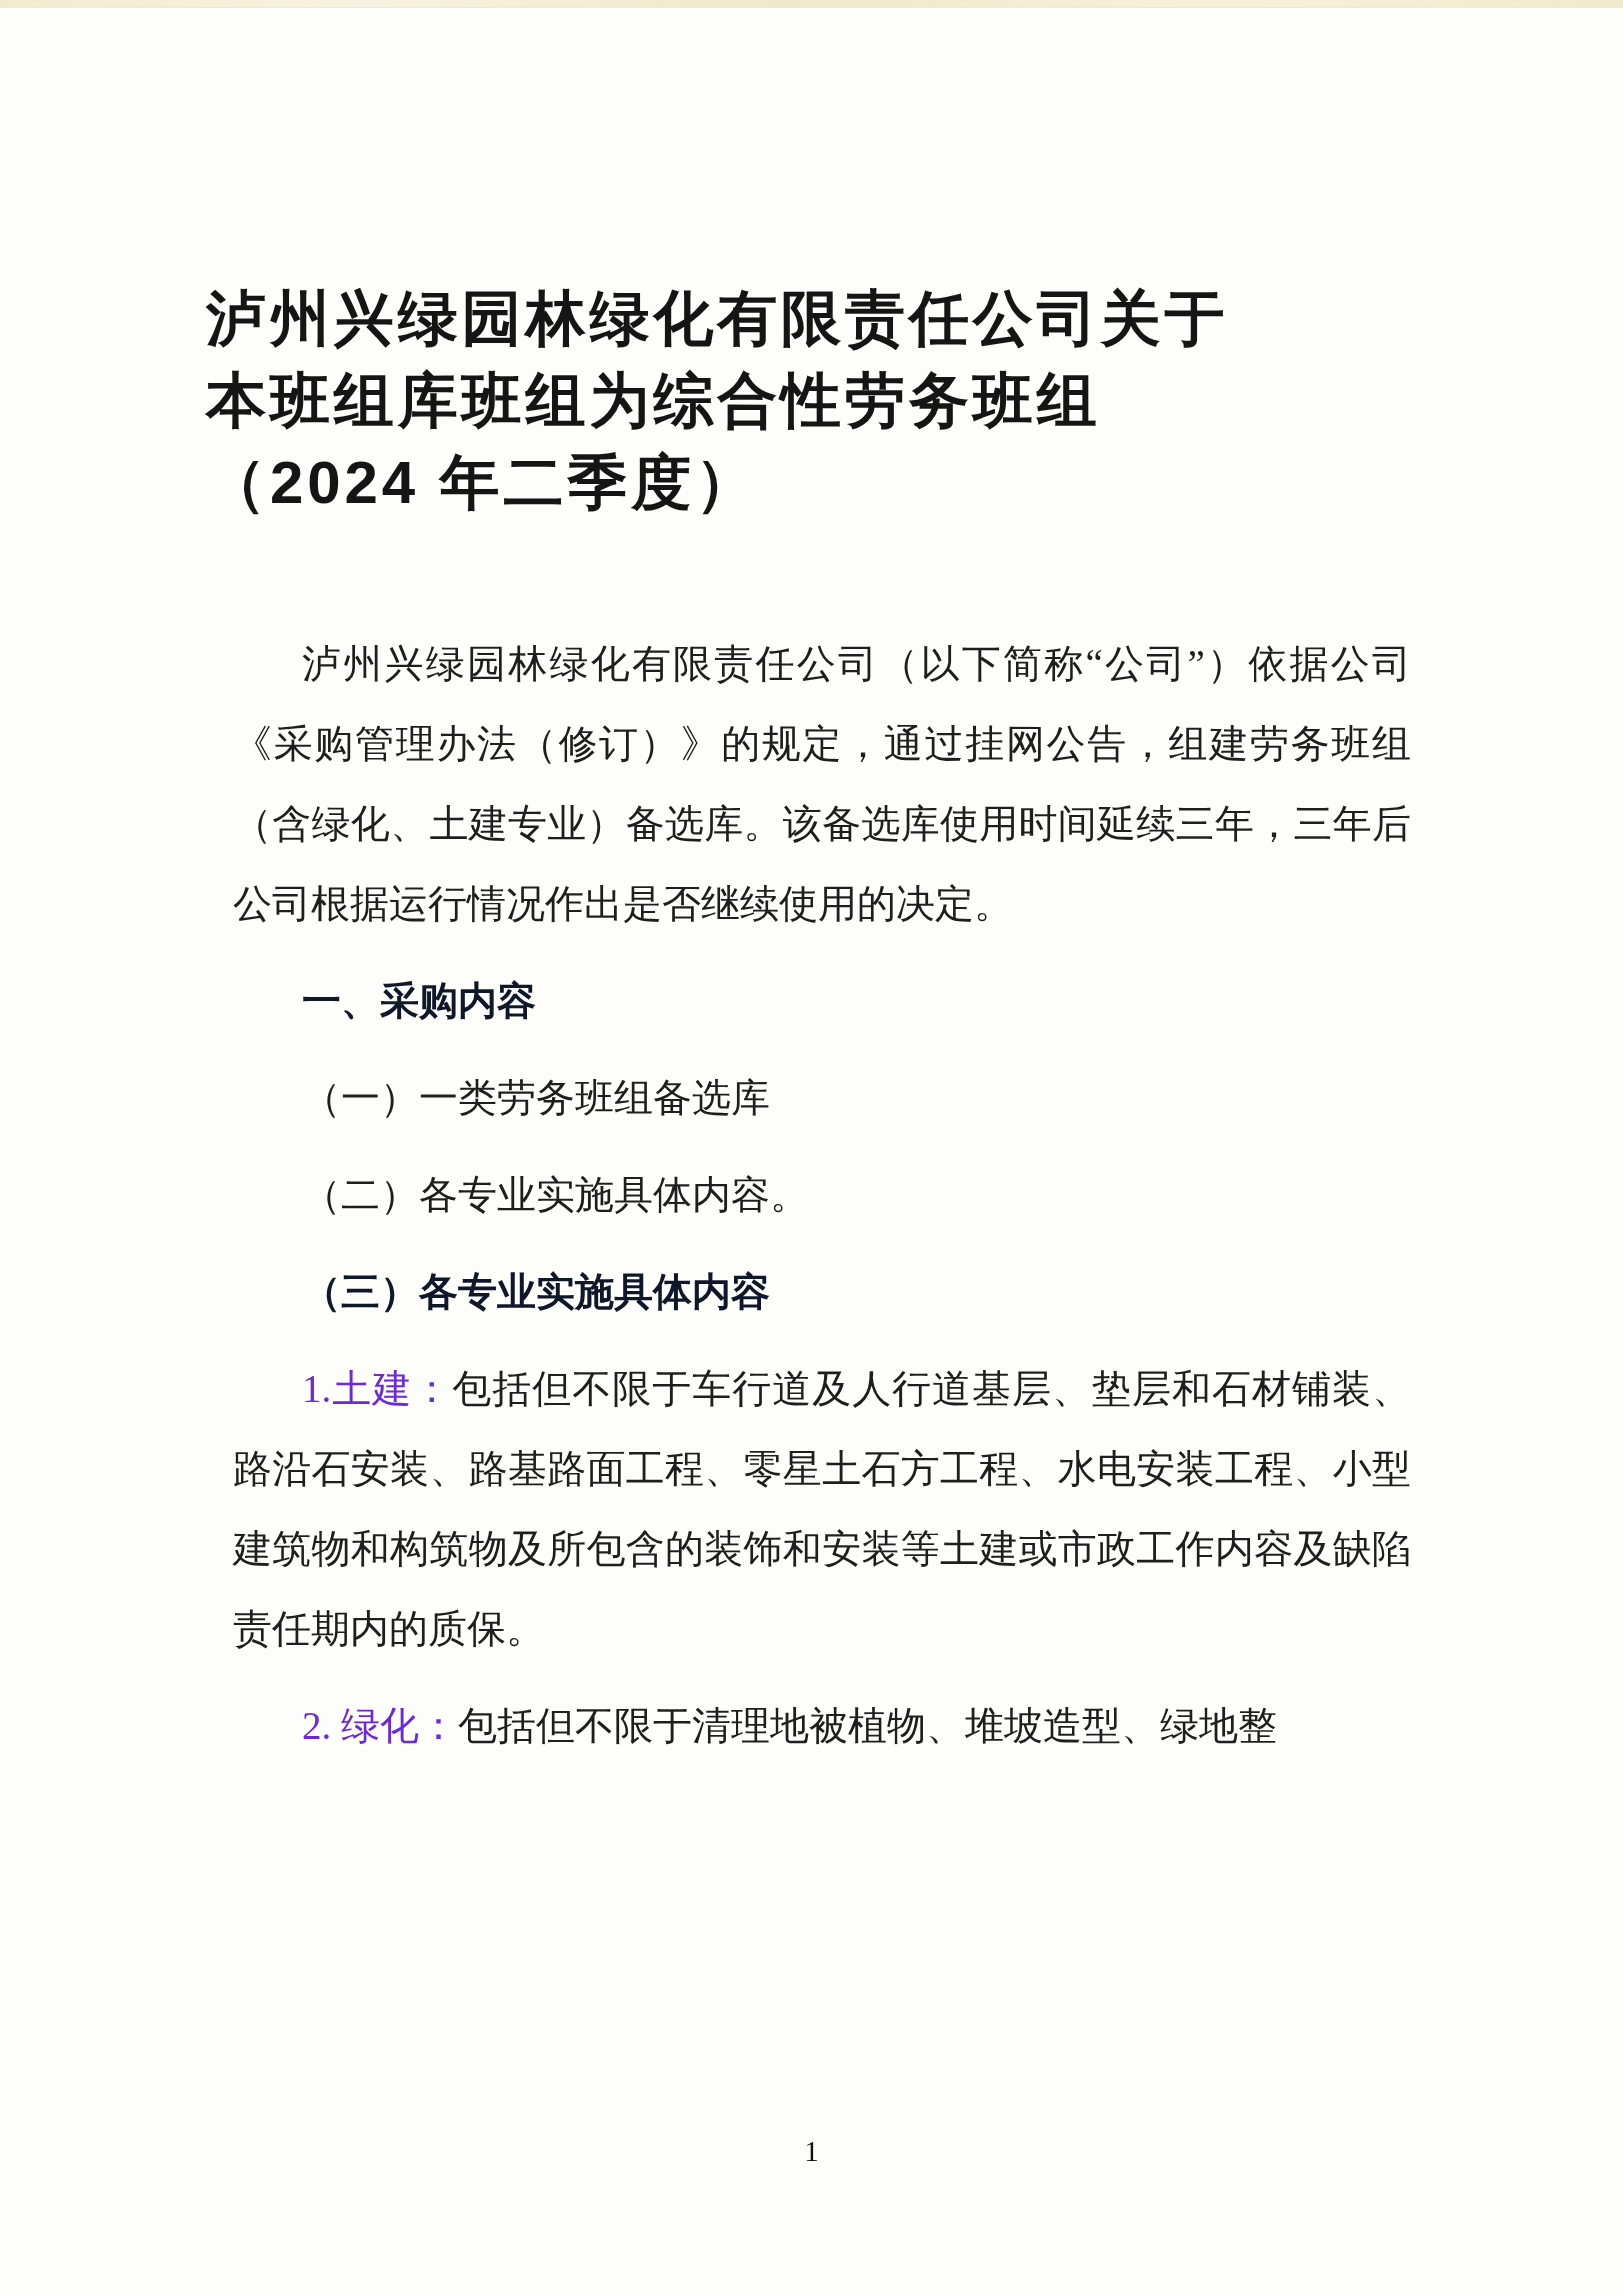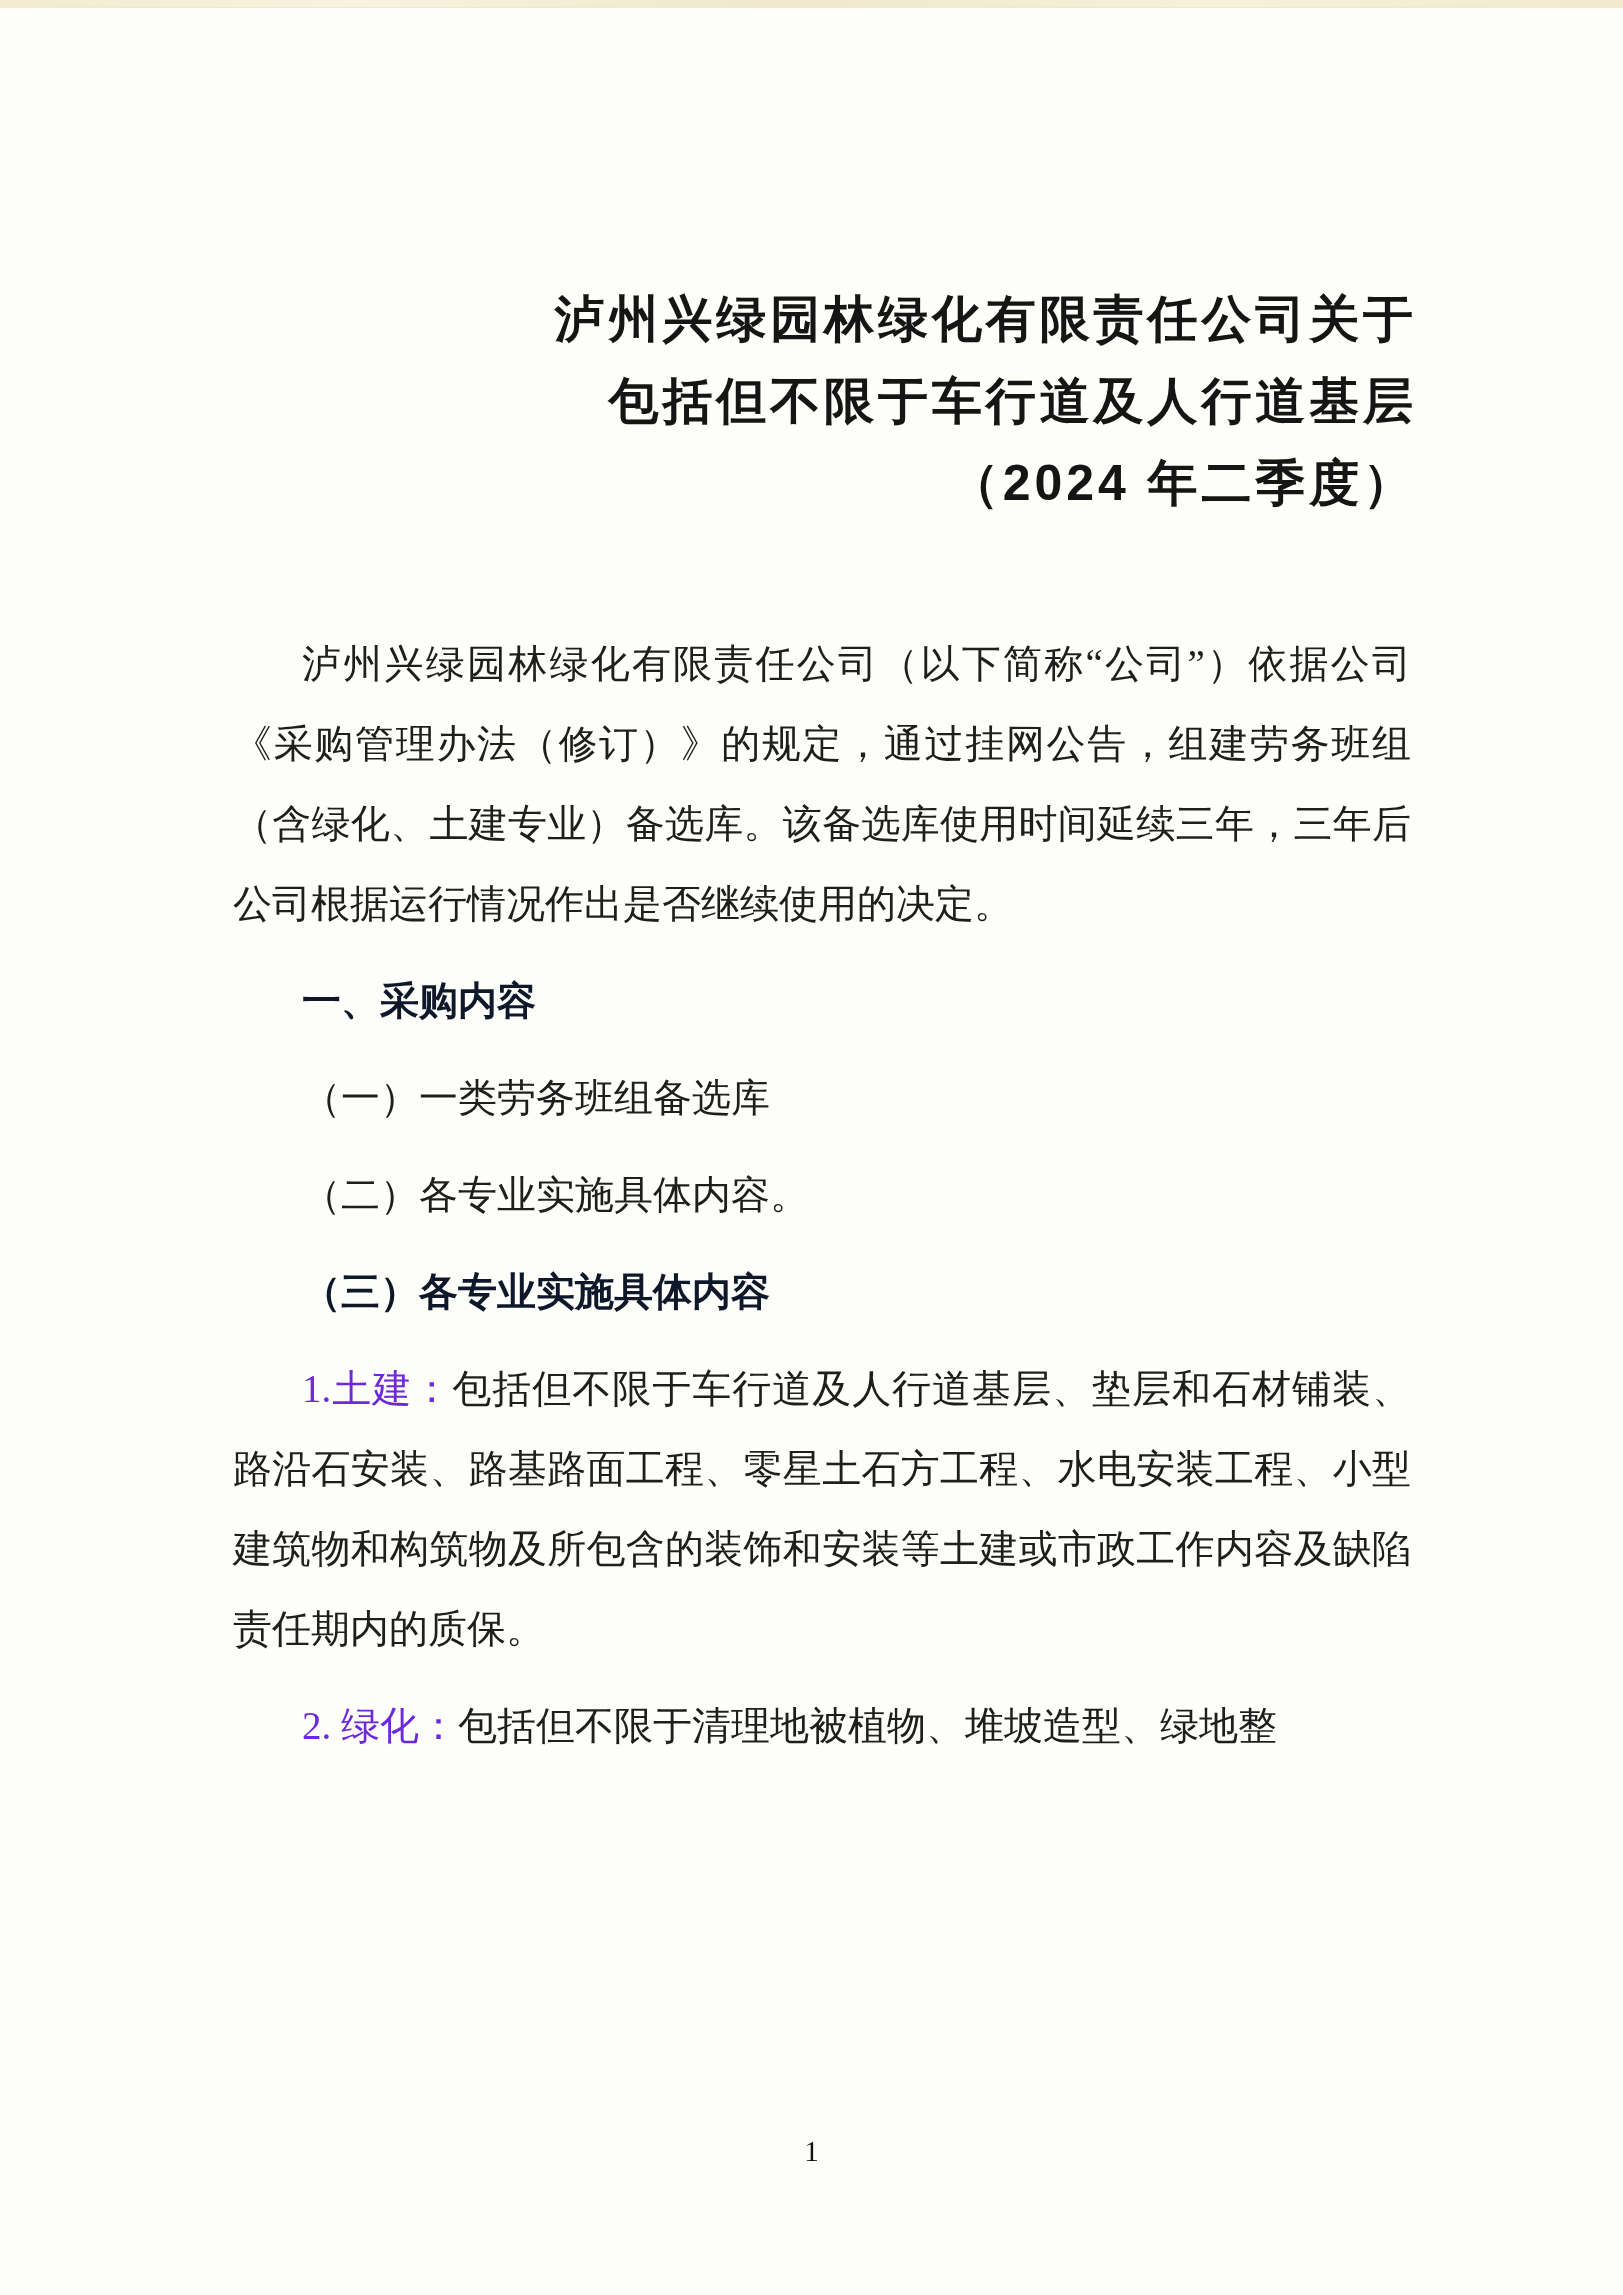--- a/index.html
+++ b/index.html
@@ -19,24 +19,24 @@
   .scan-edge {
     position: absolute; top: 0; left: 0;
     width: 100%; height: 7.2px;
     background: linear-gradient(90deg, #f2ebd0 0%, #f8f3de 22%, #efe8cb 48%, #f7f1da 75%, #f1eacd 100%);
     border-bottom: 0.7px solid #efe9d2;
   }
   .title {
     position: absolute;
     top: 278px; left: 206px; width: 1211px;
     margin: 0;
-    text-align: right;
+    text-align: left;
     font-family: "Liberation Sans", "DejaVu Sans", sans-serif;
     font-weight: 700;
-    font-size: 50px;
+    font-size: 60px;
     line-height: 82px;
     letter-spacing: 3.9px;
     color: #151515;
   }
   .title-line { display: block; }
   .doc-body {
     position: absolute;
     top: 607px; left: 216px; width: 1212px;
     font-size: 39px;
     line-height: 80px;
@@ -65,21 +65,21 @@
 </style>
 </head>
 <body>
 
 <div class="page">
 
   <div class="scan-edge"></div>
 
   <h1 class="title">
     <span class="title-line">泸州兴绿园林绿化有限责任公司关于</span>
-    <span class="title-line">包括但不限于车行道及人行道基层</span>
+    <span class="title-line">本班组库班组为综合性劳务班组</span>
     <span class="title-line">（2024 年二季度）</span>
   </h1>
 
   <div class="doc-body">
     <p class="para">泸州兴绿园林绿化有限责任公司（以下简称“公司”）依据公司《采购管理办法（修订）》的规定，通过挂网公告，组建劳务班组（含绿化、土建专业）备选库。该备选库使用时间延续三年，三年后公司根据运行情况作出是否继续使用的决定。</p>
     <p class="para heading">一、采购内容</p>
     <p class="para">（一）一类劳务班组备选库</p>
     <p class="para">（二）各专业实施具体内容。</p>
     <p class="para heading">（三）各专业实施具体内容</p>
     <p class="para"><span class="run-in-bold">1.土建：</span><span>包括但不限于车行道及人行道基层、垫层和石材铺装、路沿石安装、路基路面工程、零星土石方工程、水电安装工程、小型建筑物和构筑物及所包含的装饰和安装等土建或市政工作内容及缺陷责任期内的质保。</span></p>

